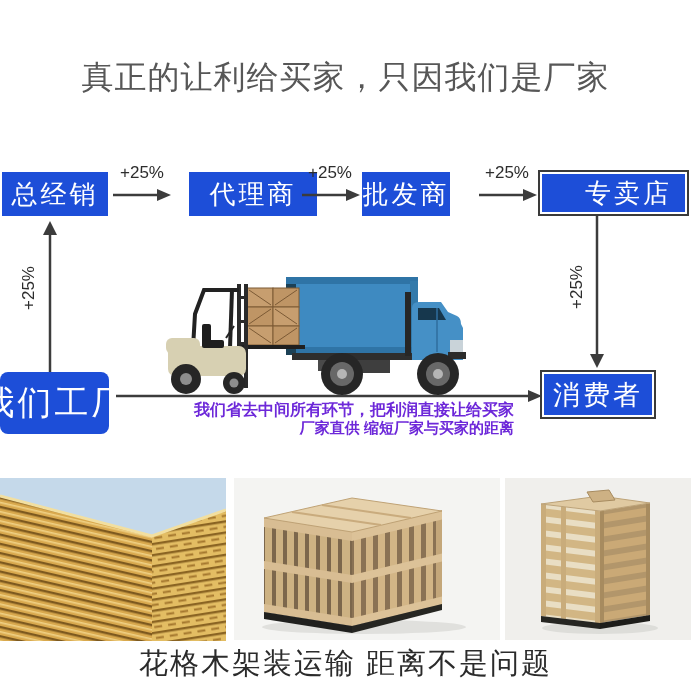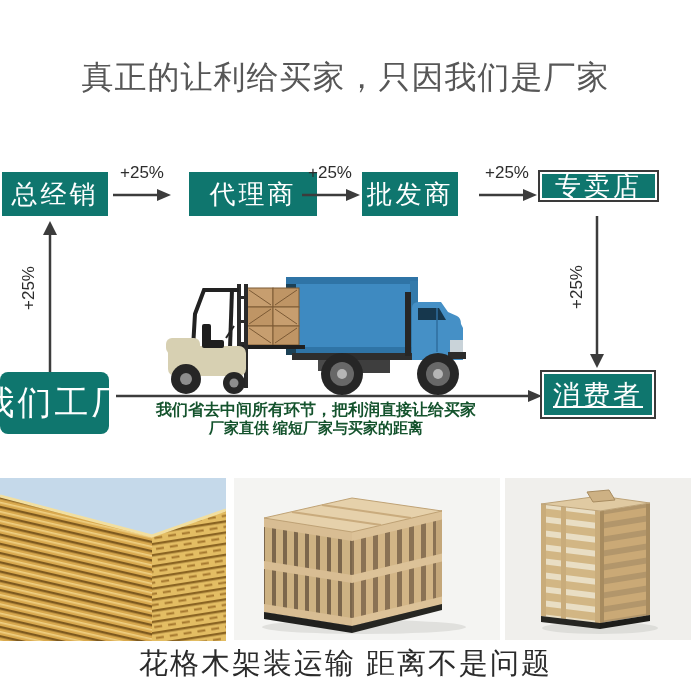--- a/index.html
+++ b/index.html
@@ -9,39 +9,39 @@
   }
   .title{
     position:absolute;top:2px;left:0;right:0;text-align:center;
     font-size:42px;font-weight:500;color:#1e1e1e;letter-spacing:3px;white-space:nowrap;
   }
   .subtitle{
     position:absolute;top:56px;left:0;right:0;text-align:center;
     font-size:32px;font-weight:400;color:#575757;letter-spacing:1px;white-space:nowrap;
   }
   .fbox{
-    position:absolute;background:#0f766e;color:#fff;
+    position:absolute;background:#1d4ed8;color:#fff;
     display:flex;align-items:center;justify-content:center;
     font-size:26px;letter-spacing:3px;white-space:nowrap;
   }
   .fbox.outlined{box-shadow:0 0 0 2px #3a3a3a, inset 0 0 0 2px #fff;}
   .plabel{
     position:absolute;width:60px;text-align:center;
     font-size:17px;font-weight:500;color:#2d2d2d;white-space:nowrap;
   }
   .vlabel{
     position:absolute;width:60px;height:20px;text-align:center;line-height:20px;
     font-size:17px;font-weight:500;color:#2d2d2d;transform:rotate(-90deg);white-space:nowrap;
   }
   .arrow{position:absolute;}
   .arrow line{stroke:#3c3c3c;}
   .arrow polygon{fill:#3c3c3c;}
   .note{
-    position:absolute;left:118px;top:401px;width:396px;text-align:center;
-    color:#14532d;font-weight:bold;
+    position:absolute;left:118px;top:401px;width:396px;text-align:right;
+    color:#6d28d9;font-weight:bold;
   }
   .note .l1{font-size:16px;line-height:18px;white-space:nowrap;}
   .note .l2{font-size:15px;line-height:17px;white-space:nowrap;}
   .truck{position:absolute;left:142px;top:252px;}
   .photo{position:absolute;top:478px;display:block;}
   .caption{
     position:absolute;top:644px;left:0;right:0;text-align:center;
     font-size:29px;font-weight:400;color:#2b2b2b;letter-spacing:2px;white-space:nowrap;
   }
 </style>
@@ -51,24 +51,24 @@
 <div class="stage">
 
   <div class="subtitle">真正的让利给买家，只因我们是厂家</div>
 
   <div class="fbox" style="left:2px;top:172px;width:106px;height:44px;">
     <span>总经销</span>
   </div>
   <div class="fbox" style="left:177px;top:172px;width:128px;height:44px;margin-left:12px;">
     <span>代理商</span>
   </div>
-  <div class="fbox" style="left:362px;top:172px;width:96px;height:44px;">
+  <div class="fbox" style="left:362px;top:172px;width:88px;height:44px;">
     <span>批发商</span>
   </div>
-  <div class="fbox outlined" style="left:540px;top:172px;width:117px;height:28px;">
+  <div class="fbox outlined" style="left:540px;top:172px;width:117px;height:42px;padding-left:30px;">
     <span>专卖店</span>
   </div>
 
   <div class="plabel" style="left:112px;top:163px;">+25%</div>
   <div class="plabel" style="left:300px;top:163px;">+25%</div>
   <div class="plabel" style="left:477px;top:163px;">+25%</div>
 
   <svg class="arrow" style="left:113px;top:187px;" width="58" height="16" viewBox="0 0 58 16">
     <line x1="0" y1="8" x2="44" y2="8" stroke-width="2.5"></line>
       <polygon points="44,2 58,8 44,14"></polygon>
@@ -90,21 +90,21 @@
 
   <svg class="arrow" style="left:589px;top:216px;" width="16" height="152" viewBox="0 0 16 152">
     <line x1="8" y1="0" x2="8" y2="140" stroke-width="2.5"></line>
       <polygon points="1,138 15,138 8,152"></polygon>
   </svg>
   <div class="vlabel" style="left:547px;top:277px;">+25%</div>
 
   <div class="fbox" style="left:0;top:372px;width:109px;height:62px;font-size:34px;border-radius:8px;">
     <span>我们工厂</span>
   </div>
-  <div class="fbox outlined" style="left:542px;top:372px;width:112px;height:45px;font-size:27px;text-decoration:underline;">
+  <div class="fbox outlined" style="left:542px;top:372px;width:112px;height:45px;font-size:27px;">
     <span>消费者</span>
   </div>
 
   <svg class="arrow" style="left:116px;top:389px;" width="426" height="14" viewBox="0 0 426 14">
     <line x1="0" y1="7" x2="414" y2="7" stroke-width="2.5"></line>
       <polygon points="412,1 426,7 412,13"></polygon>
   </svg>
 
   <svg class="truck" width="358" height="144" viewBox="0 0 358 144">
 

